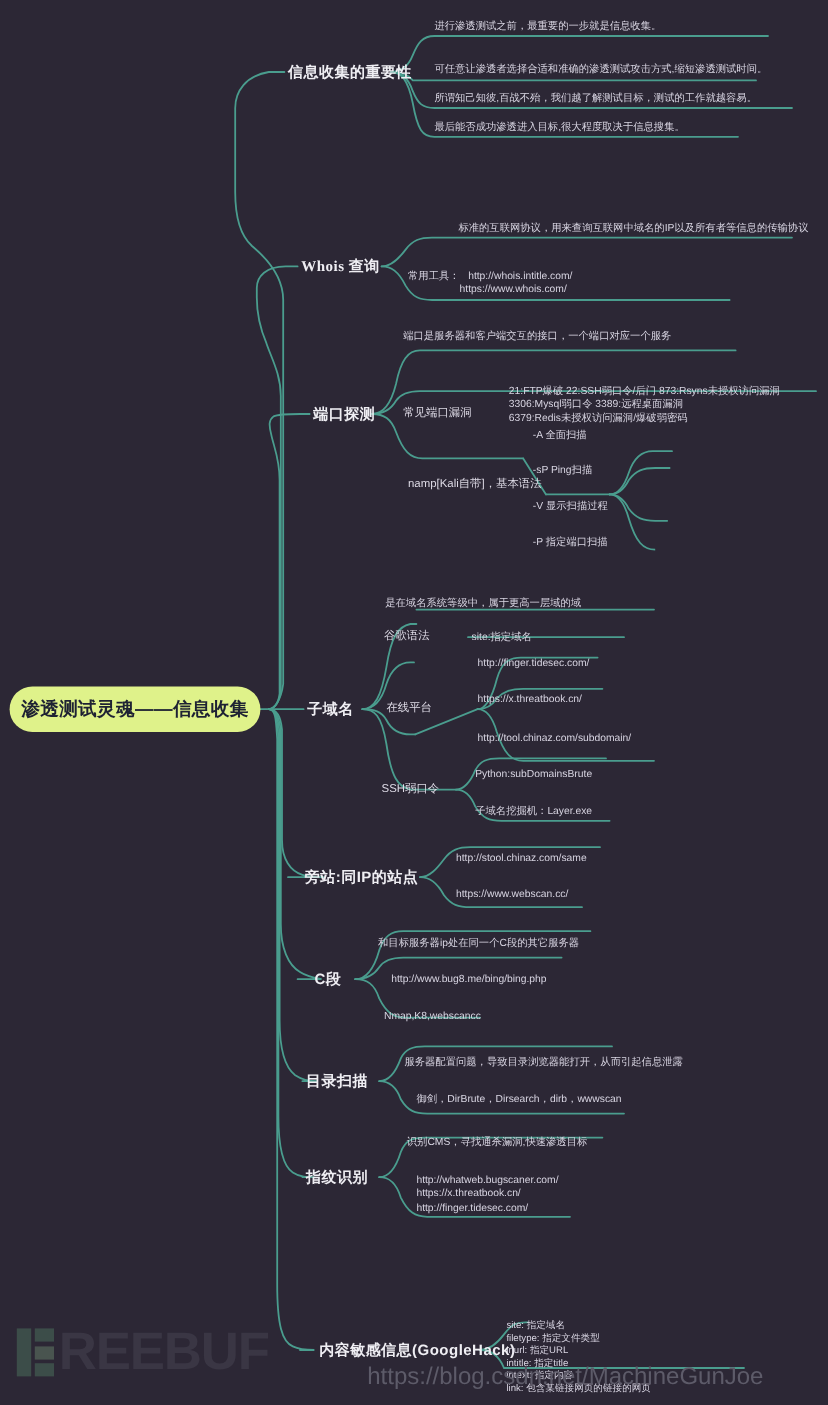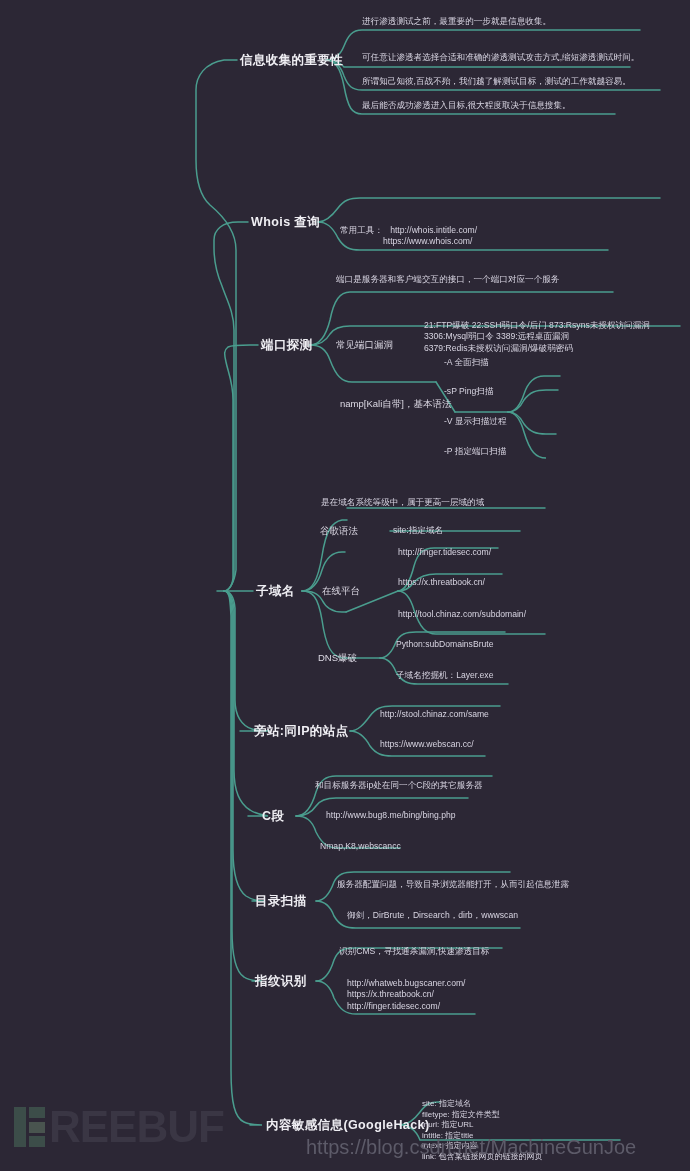--- a/index.html
+++ b/index.html
@@ -191,28 +191,30 @@
       <path d="M316 901 C324 901 330 905 334 916 C340 926 346 928 356 928 L520 928"></path>
 
       <path d="M316 981 C324 981 330 973 334 960 C338 950 344 948 354 948 L502 948"></path>
       <path d="M316 981 C324 981 330 985 334 998 C340 1010 346 1014 356 1014 L475 1014"></path>
 
       <path d="M400 1125 C408 1125 414 1120 420 1112 C426 1104 430 1102 438 1102 L440 1102"></path>
       <path d="M400 1125 C410 1125 416 1130 420 1140 L620 1140"></path>
     </g>
   </svg>
 
+  <div id="root-node">渗透测试灵魂——信息收集</div>
 
   <div class="node lvl1" style="left:240px; top:60px;">信息收集的重要性</div>
   <div class="node lvl3" style="left:362px; top:22px;">进行渗透测试之前，最重要的一步就是信息收集。</div>
   <div class="node lvl3" style="left:362px; top:58px;">可任意让渗透者选择合适和准确的渗透测试攻击方式,缩短渗透测试时间。</div>
   <div class="node lvl3" style="left:362px; top:82px;">所谓知己知彼,百战不殆，我们越了解测试目标，测试的工作就越容易。</div>
   <div class="node lvl3" style="left:362px; top:106px;">最后能否成功渗透进入目标,很大程度取决于信息搜集。</div>
 
-  <div class="node lvl1" style="left:251px; top:222px;">Whois 查询</div>
+  <div class="node lvl1" style="left:251px; top:222px;font-family:Liberation Serif, serif;">Whois 查询</div>
+  <div class="node lvl3" style="left:382px; top:190px;">标准的互联网协议，用来查询互联网中域名的IP以及所有者等信息的传输协议</div>
   <div class="node lvl3 multi" style="left:340px; top:236px;">常用工具：   http://whois.intitle.com/
                   https://www.whois.com/</div>
 
   <div class="node lvl1" style="left:261px; top:345px;">端口探测</div>
   <div class="node lvl3" style="left:336px; top:280px;">端口是服务器和客户端交互的接口，一个端口对应一个服务</div>
   <div class="node lvl2" style="left:336px; top:345px;">常见端口漏洞</div>
   <div class="node lvl3 multi" style="left:424px; top:337px;">21:FTP爆破 22:SSH弱口令/后门 873:Rsyns未授权访问漏洞
 3306:Mysql弱口令 3389:远程桌面漏洞
 6379:Redis未授权访问漏洞/爆破弱密码</div>
   <div class="node lvl2" style="left:340px; top:404px;">namp[Kali自带]，基本语法</div>
@@ -222,21 +224,21 @@
   <div class="node lvl3" style="left:444px; top:452px;">-P 指定端口扫描</div>
 
   <div class="node lvl1" style="left:256px; top:591px;">子域名</div>
   <div class="node lvl3" style="left:321px; top:503px;">是在域名系统等级中，属于更高一层域的域</div>
   <div class="node lvl2" style="left:320px; top:531px;">谷歌语法</div>
   <div class="node lvl3" style="left:393px; top:531px;">site:指定域名</div>
   <div class="node lvl2" style="left:322px; top:591px;">在线平台</div>
   <div class="node lvl3" style="left:398px; top:553px;">http://finger.tidesec.com/</div>
   <div class="node lvl3" style="left:398px; top:583px;">https://x.threatbook.cn/</div>
   <div class="node lvl3" style="left:398px; top:615px;">http://tool.chinaz.com/subdomain/</div>
-  <div class="node lvl2" style="left:318px; top:658px;">DNS爆破</div>
+  <div class="node lvl2" style="left:318px; top:658px;">SSH弱口令</div>
   <div class="node lvl3" style="left:396px; top:645px;">Python:subDomainsBrute</div>
   <div class="node lvl3" style="left:396px; top:676px;">子域名挖掘机：Layer.exe</div>
 
   <div class="node lvl1" style="left:254px; top:731px;">旁站:同IP的站点</div>
   <div class="node lvl3" style="left:380px; top:715px;">http://stool.chinaz.com/same</div>
   <div class="node lvl3" style="left:380px; top:745px;">https://www.webscan.cc/</div>
 
   <div class="node lvl1" style="left:262px; top:816px;text-align:center;">C段</div>
   <div class="node lvl3" style="left:315px; top:786px;">和目标服务器ip处在同一个C段的其它服务器</div>
   <div class="node lvl3" style="left:326px; top:816px;">http://www.bug8.me/bing/bing.php</div>

